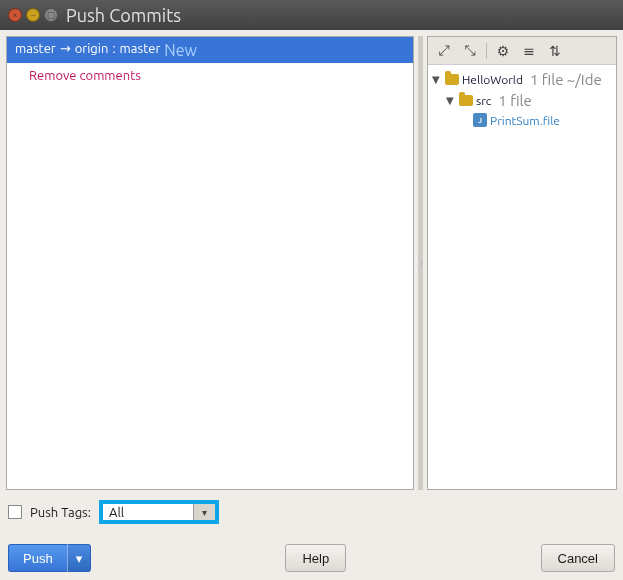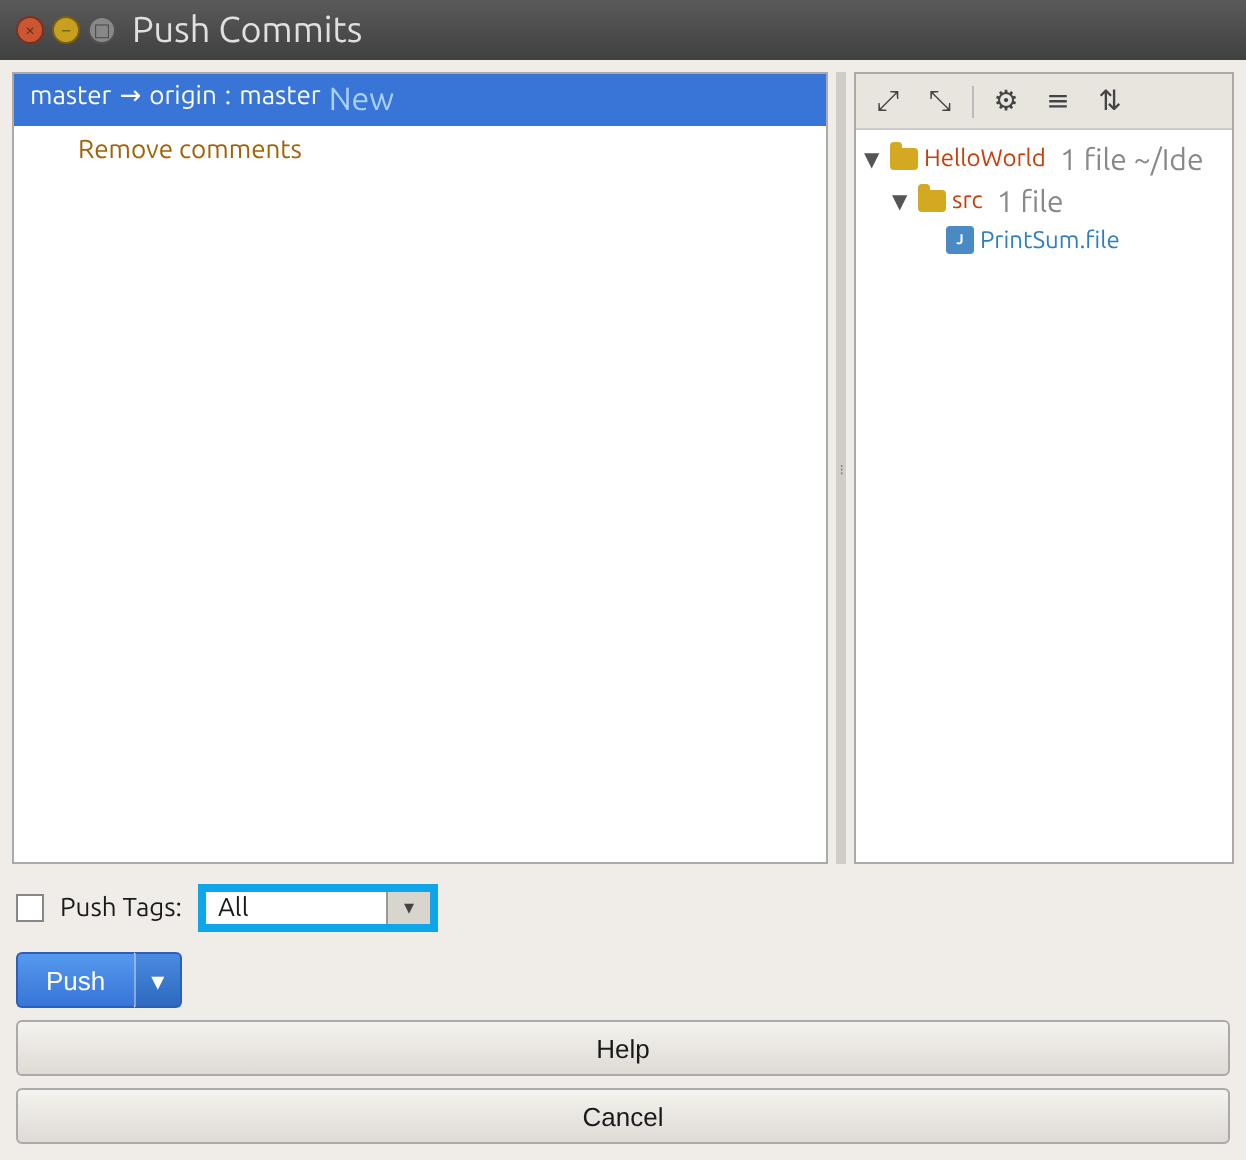--- a/index.html
+++ b/index.html
@@ -92,23 +92,23 @@
     .commit-header .new-badge {
       color: #a8d0ff;
       font-size: 16px;
     }
     .commits-list {
       flex: 1;
       overflow-y: auto;
       padding: 2px 0;
     }
     .commit-item {
-      padding: 3px 32px;
-      cursor: pointer;
-      color: #a16207;
+      padding: 3px 22px;
+      cursor: pointer;
+      color: #be185d;
     }
 
     
     .splitter {
       width: 5px;
       background: #d0cdc8;
       cursor: col-resize;
       display: flex;
       align-items: center;
       justify-content: center;
@@ -205,36 +205,36 @@
       border-radius: 2px;
       display: flex;
       align-items: center;
       justify-content: center;
       font-size: 7px;
       font-weight: bold;
       color: #fff;
       flex-shrink: 0;
     }
     .tree-label {
-      color: #c2410c;
+      color: #0f172a;
     }
     .tree-label.java-file {
       color: #2e7ec1;
     }
     .tree-meta {
       color: #888;
       font-size: 15px;
       margin-left: 4px;
     }
 
     
     .bottom-area {
       display: flex;
       flex-direction: column;
-      gap: 2px;
+      gap: 12px;
       flex-shrink: 0;
     }
     .push-tags-row {
       display: flex;
       align-items: center;
       gap: 8px;
       padding: 4px 2px;
     }
     .push-tags-checkbox {
       width: 14px;
@@ -276,21 +276,20 @@
       cursor: pointer;
       font-size: 10px;
       color: #444;
     }
 
     .buttons-row {
       display: flex;
       justify-content: space-between;
       gap: 6px;
       padding: 4px 2px 2px;
-      flex-direction: column;
     }
     .btn {
       height: 28px;
       padding: 0 16px;
       border-radius: 3px;
       font-size: 13px;
       cursor: pointer;
       display: flex;
       align-items: center;
       justify-content: center;

